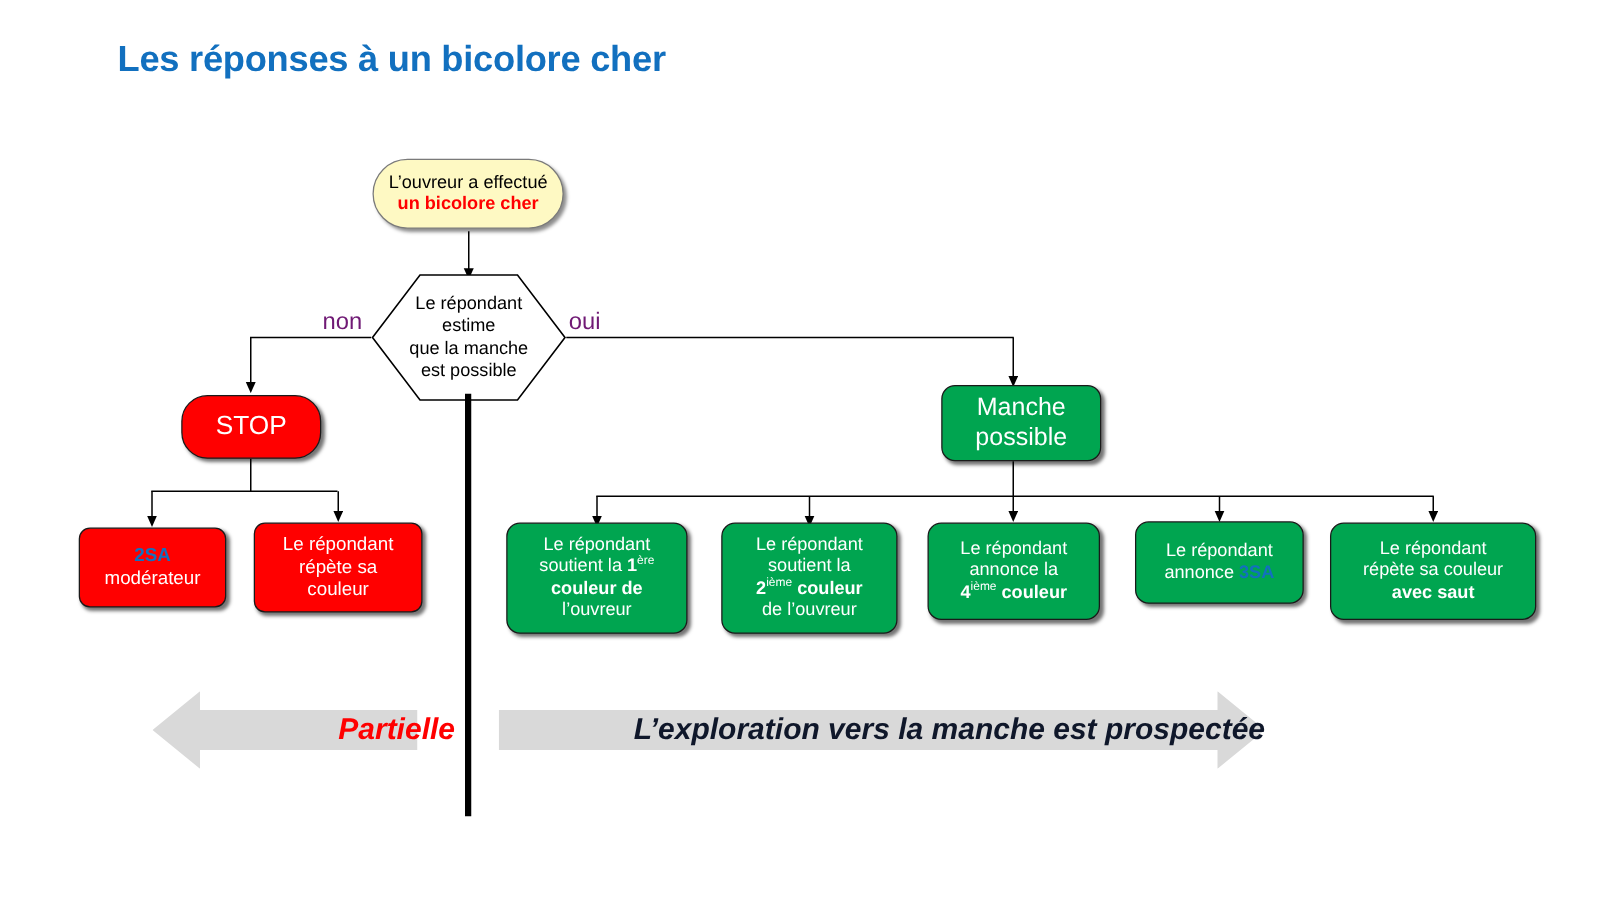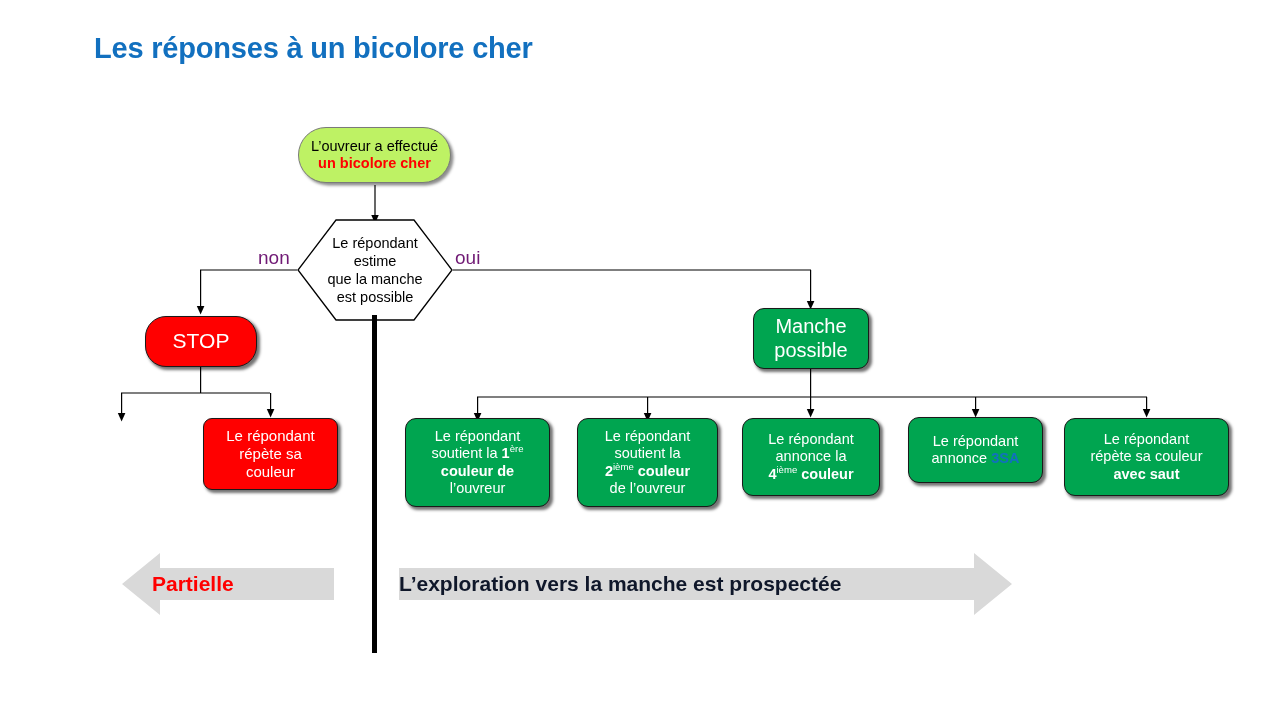--- a/index.html
+++ b/index.html
@@ -49,21 +49,21 @@
     box-sizing: border-box;
     display: flex;
     align-items: center;
     justify-content: center;
     text-align: center;
     line-height: 1.18;
   }
 
   
   .oval {
-    background: #bef264;
+    background: #fef9c3;
     border: 1px solid #7a7a7a;
     border-radius: 34px;
     color: #000000;
     font-size: 14.5px;
     box-shadow: 2.5px 2.5px 3px rgba(0,0,0,0.45);
     justify-content: center;
   }
   .oval .bold-red {
     color: #FF0000;
     font-weight: bold;
@@ -147,24 +147,25 @@
 
   
   .banner {
     position: absolute;
     display: flex;
     align-items: center;
   }
   .banner-text {
     position: absolute;
     width: 100%;
-    text-align: left;
-    font-size: 21px;
+    text-align: right;
+    font-size: 24px;
     font-weight: bold;
     white-space: nowrap;
+    font-style: italic;
   }
   .banner-left .banner-text { color: #FF0000; padding-left: 30px; }
   .banner-right .banner-text { color: #0f172a; padding-right: 20px; }
 </style>
 </head>
 <body>
 
 <div class="slide">
 
   <div class="title">Les réponses à un bicolore cher</div>
@@ -215,25 +216,29 @@
       <div>que la manche</div>
       <div>est possible</div>
     </div>
   </div>
 
   <div class="branch-label" style="left:258px; top:242px;">non</div>
   <div class="branch-label" style="left:455px; top:242px;">oui</div>
 
   <div class="node redbox stop" style="left:145px; top:311px; width:112px; height:51px;">STOP</div>
 
-  <div class="node greenbox manche" style="left:753px; top:303px; width:116px; height:61px; flex-direction:column;">
+  <div class="node greenbox manche" style="left:753px; top:303px; width:128px; height:61px; flex-direction:column;">
     <span>Manche</span>
     <span>possible</span>
   </div>
 
+  <div class="node redbox" style="left:63px; top:417px; width:118px; height:64px; flex-direction:column;">
+    <span class="blue-b">2SA</span>
+    <span>modérateur</span>
+  </div>
 
   <div class="node redbox" style="left:203px; top:413px; width:135px; height:72px; flex-direction:column;">
     <span>Le répondant</span>
     <span>répète sa</span>
     <span>couleur</span>
   </div>
 
   <div class="node greenbox" style="left:405px; top:413px; width:145px; height:89px; flex-direction:column;">
     <span>Le répondant</span>
     <span><span>soutient la </span><b>1</b><sup>ère</sup></span>

